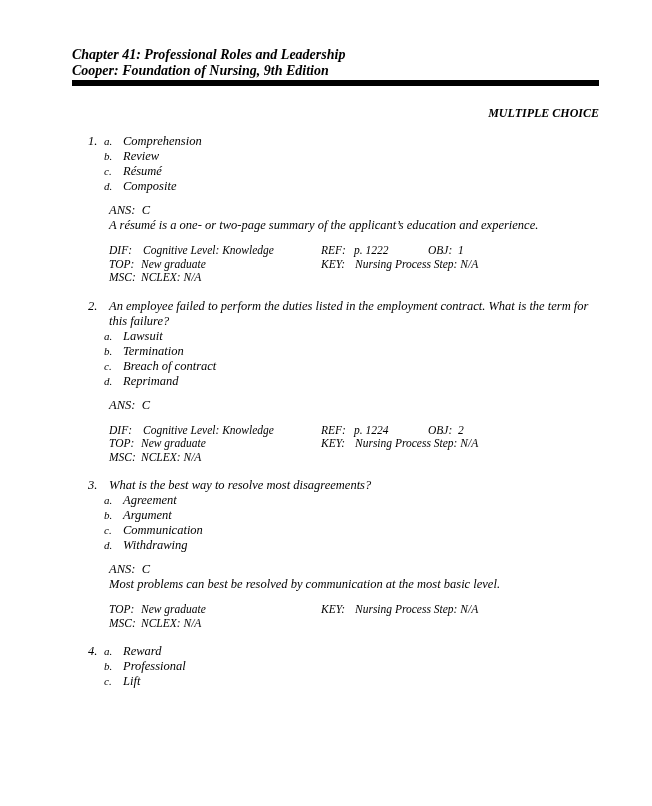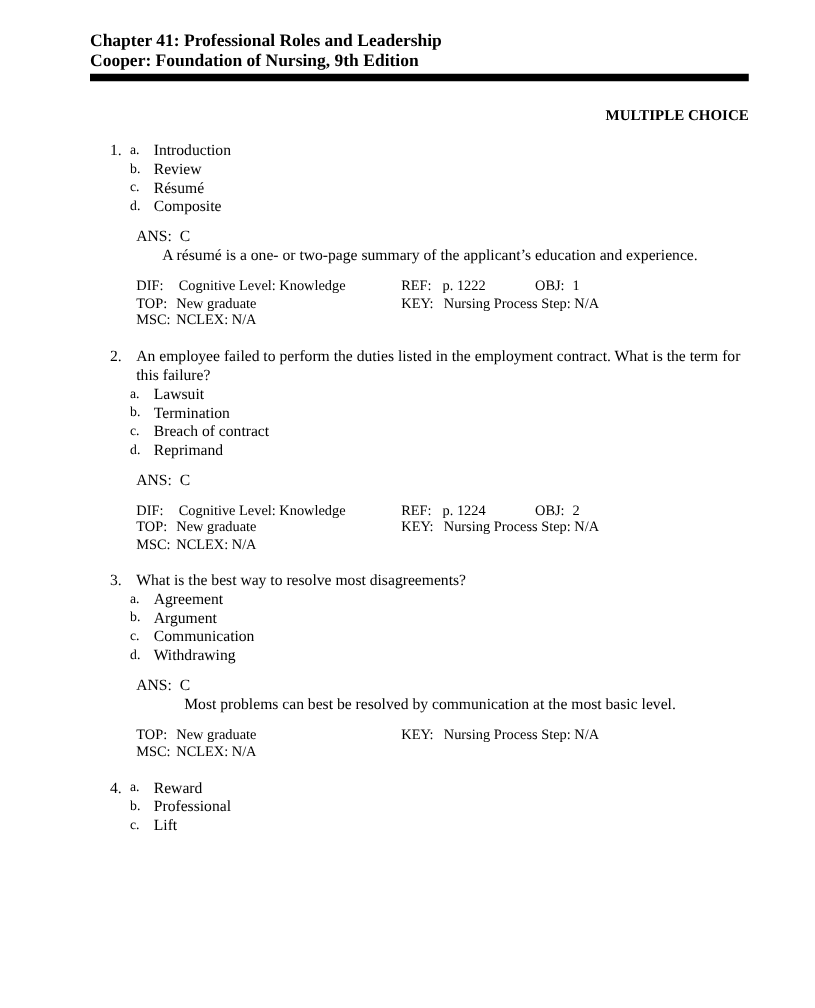--- a/index.html
+++ b/index.html
@@ -12,22 +12,23 @@
       height: 806px;
       overflow: hidden;
       position: relative;
       font-family: "Liberation Serif", "DejaVu Serif", serif;
       color: #000;
       font-size: 12.5px;
     }
     .page {
       position: absolute;
       left: 72px;
-      top: 26px;
+      top: 47px;
       width: 527px;
+      font-style: italic;
     }
     .hdr-title {
       font-weight: bold;
       font-size: 14px;
       line-height: 16px;
       margin: 0;
     }
     .rule {
       height: 6px;
       background: #000;
@@ -67,21 +68,20 @@
       width: 19px;
       font-size: 11px;
     }
     .answer-block {
       margin-left: 21px;
       margin-top: 9px;
       line-height: 15px;
     }
     .rationale {
       width: 470px;
-      text-align: center;
     }
     .meta {
       margin-top: 11px;
       font-size: 11.5px;
       line-height: 13.5px;
     }
     .meta-row {
       display: flex;
       white-space: nowrap;
     }
@@ -109,21 +109,21 @@
     <div class="rule"></div>
   </div>
 
   <div class="section-title">MULTIPLE CHOICE</div>
 
   <div class="question" style="margin-top:14px;">
     <span class="q-num">1.</span>
     <div class="options">
       <div class="opt">
           <span class="opt-letter">a.</span>
-          <span>Introduction</span>
+          <span>Comprehension</span>
         </div>
       <div class="opt">
           <span class="opt-letter">b.</span>
           <span>Review</span>
         </div>
       <div class="opt">
           <span class="opt-letter">c.</span>
           <span>Résumé</span>
         </div>
       <div class="opt">

